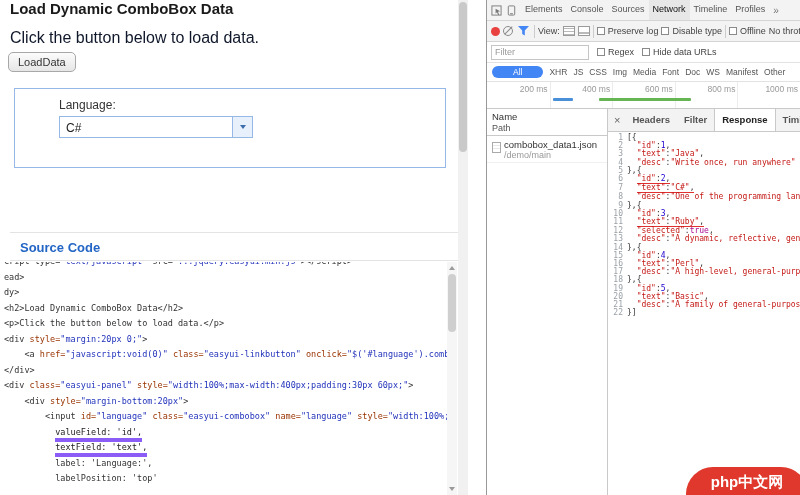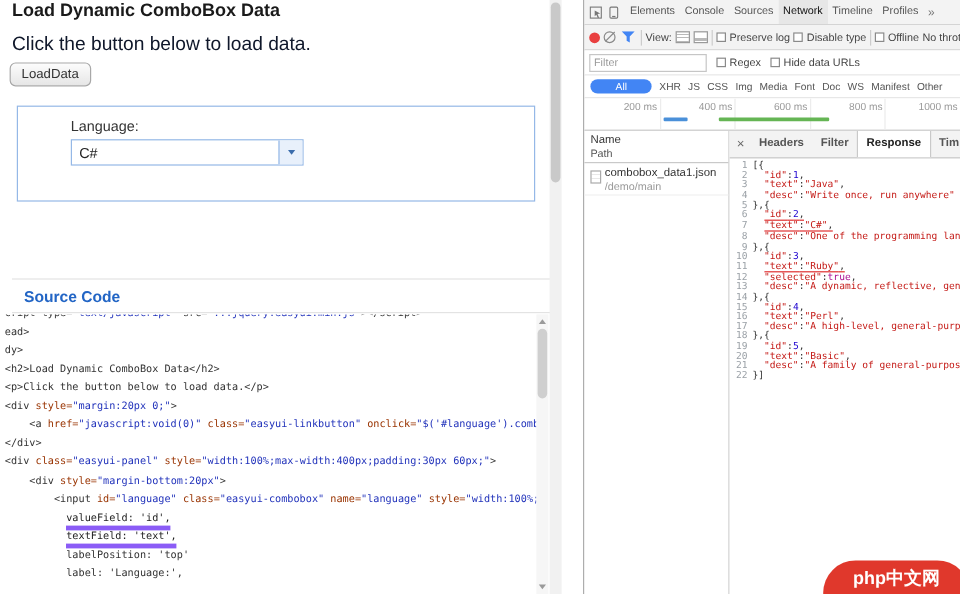--- a/index.html
+++ b/index.html
@@ -130,22 +130,22 @@
         <div class="line"><span class="ct">&lt;h2&gt;Load Dynamic ComboBox Data&lt;/h2&gt;</span></div>
         <div class="line"><span class="ct">&lt;p&gt;Click the button below to load data.&lt;/p&gt;</span></div>
         <div class="line"><span class="ct">&lt;div </span><span class="ca">style=</span><span class="cs">"margin:20px 0;"</span><span class="ct">&gt;</span></div>
         <div class="line"><span class="ct">    &lt;a </span><span class="ca">href=</span><span class="cs">"javascript:void(0)"</span><span class="ct"> </span><span class="ca">class=</span><span class="cs">"easyui-linkbutton"</span><span class="ct"> </span><span class="ca">onclick=</span><span class="cs">"$('#language').combobox('</span></div>
         <div class="line"><span class="ct">&lt;/div&gt;</span></div>
         <div class="line"><span class="ct">&lt;div </span><span class="ca">class=</span><span class="cs">"easyui-panel"</span><span class="ct"> </span><span class="ca">style=</span><span class="cs">"width:100%;max-width:400px;padding:30px 60px;"</span><span class="ct">&gt;</span></div>
         <div class="line"><span class="ct">    &lt;div </span><span class="ca">style=</span><span class="cs">"margin-bottom:20px"</span><span class="ct">&gt;</span></div>
         <div class="line"><span class="ct">        &lt;input </span><span class="ca">id=</span><span class="cs">"language"</span><span class="ct"> </span><span class="ca">class=</span><span class="cs">"easyui-combobox"</span><span class="ct"> </span><span class="ca">name=</span><span class="cs">"language"</span><span class="ct"> </span><span class="ca">style=</span><span class="cs">"width:100%;"</span></div>
         <div class="line"><span class="ct">          </span><span class="cu">valueField: 'id',</span></div>
         <div class="line"><span class="ct">          </span><span class="cu">textField: 'text',</span></div>
+        <div class="line"><span class="ct">          label: 'Language:',</span></div>
         <div class="line"><span class="ct">          labelPosition: 'top'</span></div>
-        <div class="line"><span class="ct">          label: 'Language:',</span></div>
       </div>
 
     <div class="code-sb">
       <span class="sb-arrow up"></span>
       <span class="sb-thumb"></span>
       <span class="sb-arrow down"></span>
     </div>
     <div class="page-sb">
       <span class="sb-thumb"></span>
     </div>

